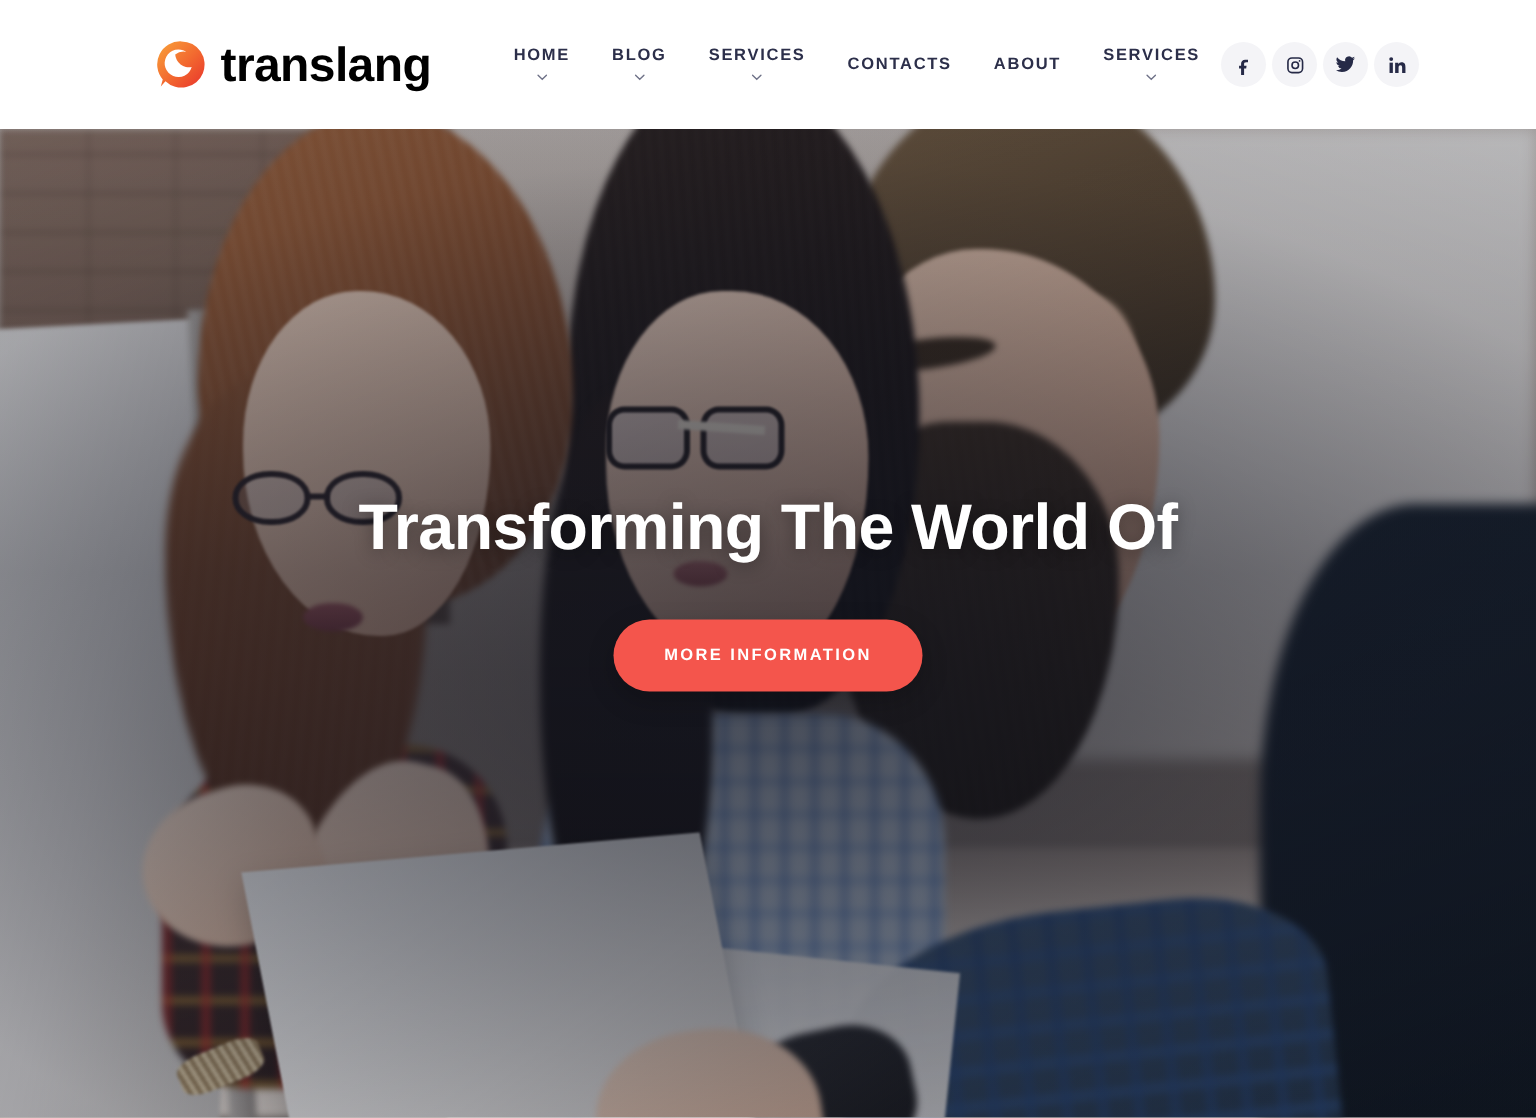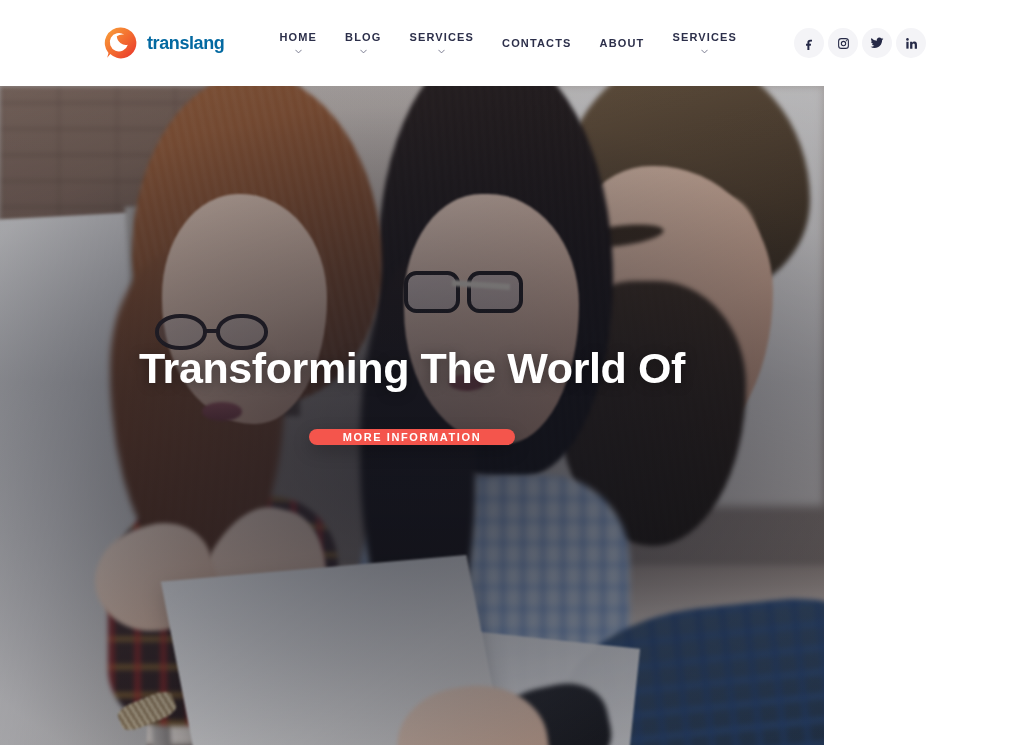--- a/index.html
+++ b/index.html
@@ -26,22 +26,22 @@
     display:flex; align-items:center;
     gap:9px;
     margin-left:104px;
     text-decoration:none;
   }
   .brand-mark {
     width:34px; height:34px;
     position:relative; flex:none;
   }
   .brand-name {
-    font-size:18px; font-weight:bold;
-    color:#0369a1; letter-spacing:-0.4px;
+    font-size:32px; font-weight:bold;
+    color:#000000; letter-spacing:-0.4px;
     line-height:1;
   }
 
   
   .main-nav {
     display:flex; align-items:center;
     gap:0; margin-left:41px;
   }
   .nav-item {
     display:flex; align-items:center; gap:6px;
@@ -72,21 +72,21 @@
     display:flex; align-items:center; justify-content:center;
     color:#262a47;
     text-decoration:none;
     cursor:pointer;
   }
   .social-link svg { display:block; }
 
   
   .hero {
     position:absolute; top:86px; left:0;
-    width:824px; height:659px;
+    width:1024px; height:659px;
     overflow:hidden;
     background:#4b4340;
   }
 
   .hero-photo { position:absolute; inset:0; overflow:hidden; }
 
   
   .ph-wall {
     position:absolute; inset:0;
     background:
@@ -398,21 +398,21 @@
     margin-top:25px;
     font-size:13.5px;
     line-height:1.72;
     color:#ffffff;
     max-width:570px;
     text-shadow:0 1px 8px rgba(0,0,0,.5);
   }
   .hero-cta {
     margin-top:34px;
     display:inline-block;
-    padding:2px 34px;
+    padding:18px 34px;
     border:none; border-radius:30px;
     background:#f4554c;
     color:#ffffff;
     font-family:"Liberation Sans", sans-serif;
     font-size:11px; font-weight:bold;
     letter-spacing:1.6px;
     cursor:pointer;
     box-shadow:0 6px 18px rgba(0,0,0,.22);
   }
 </style>

